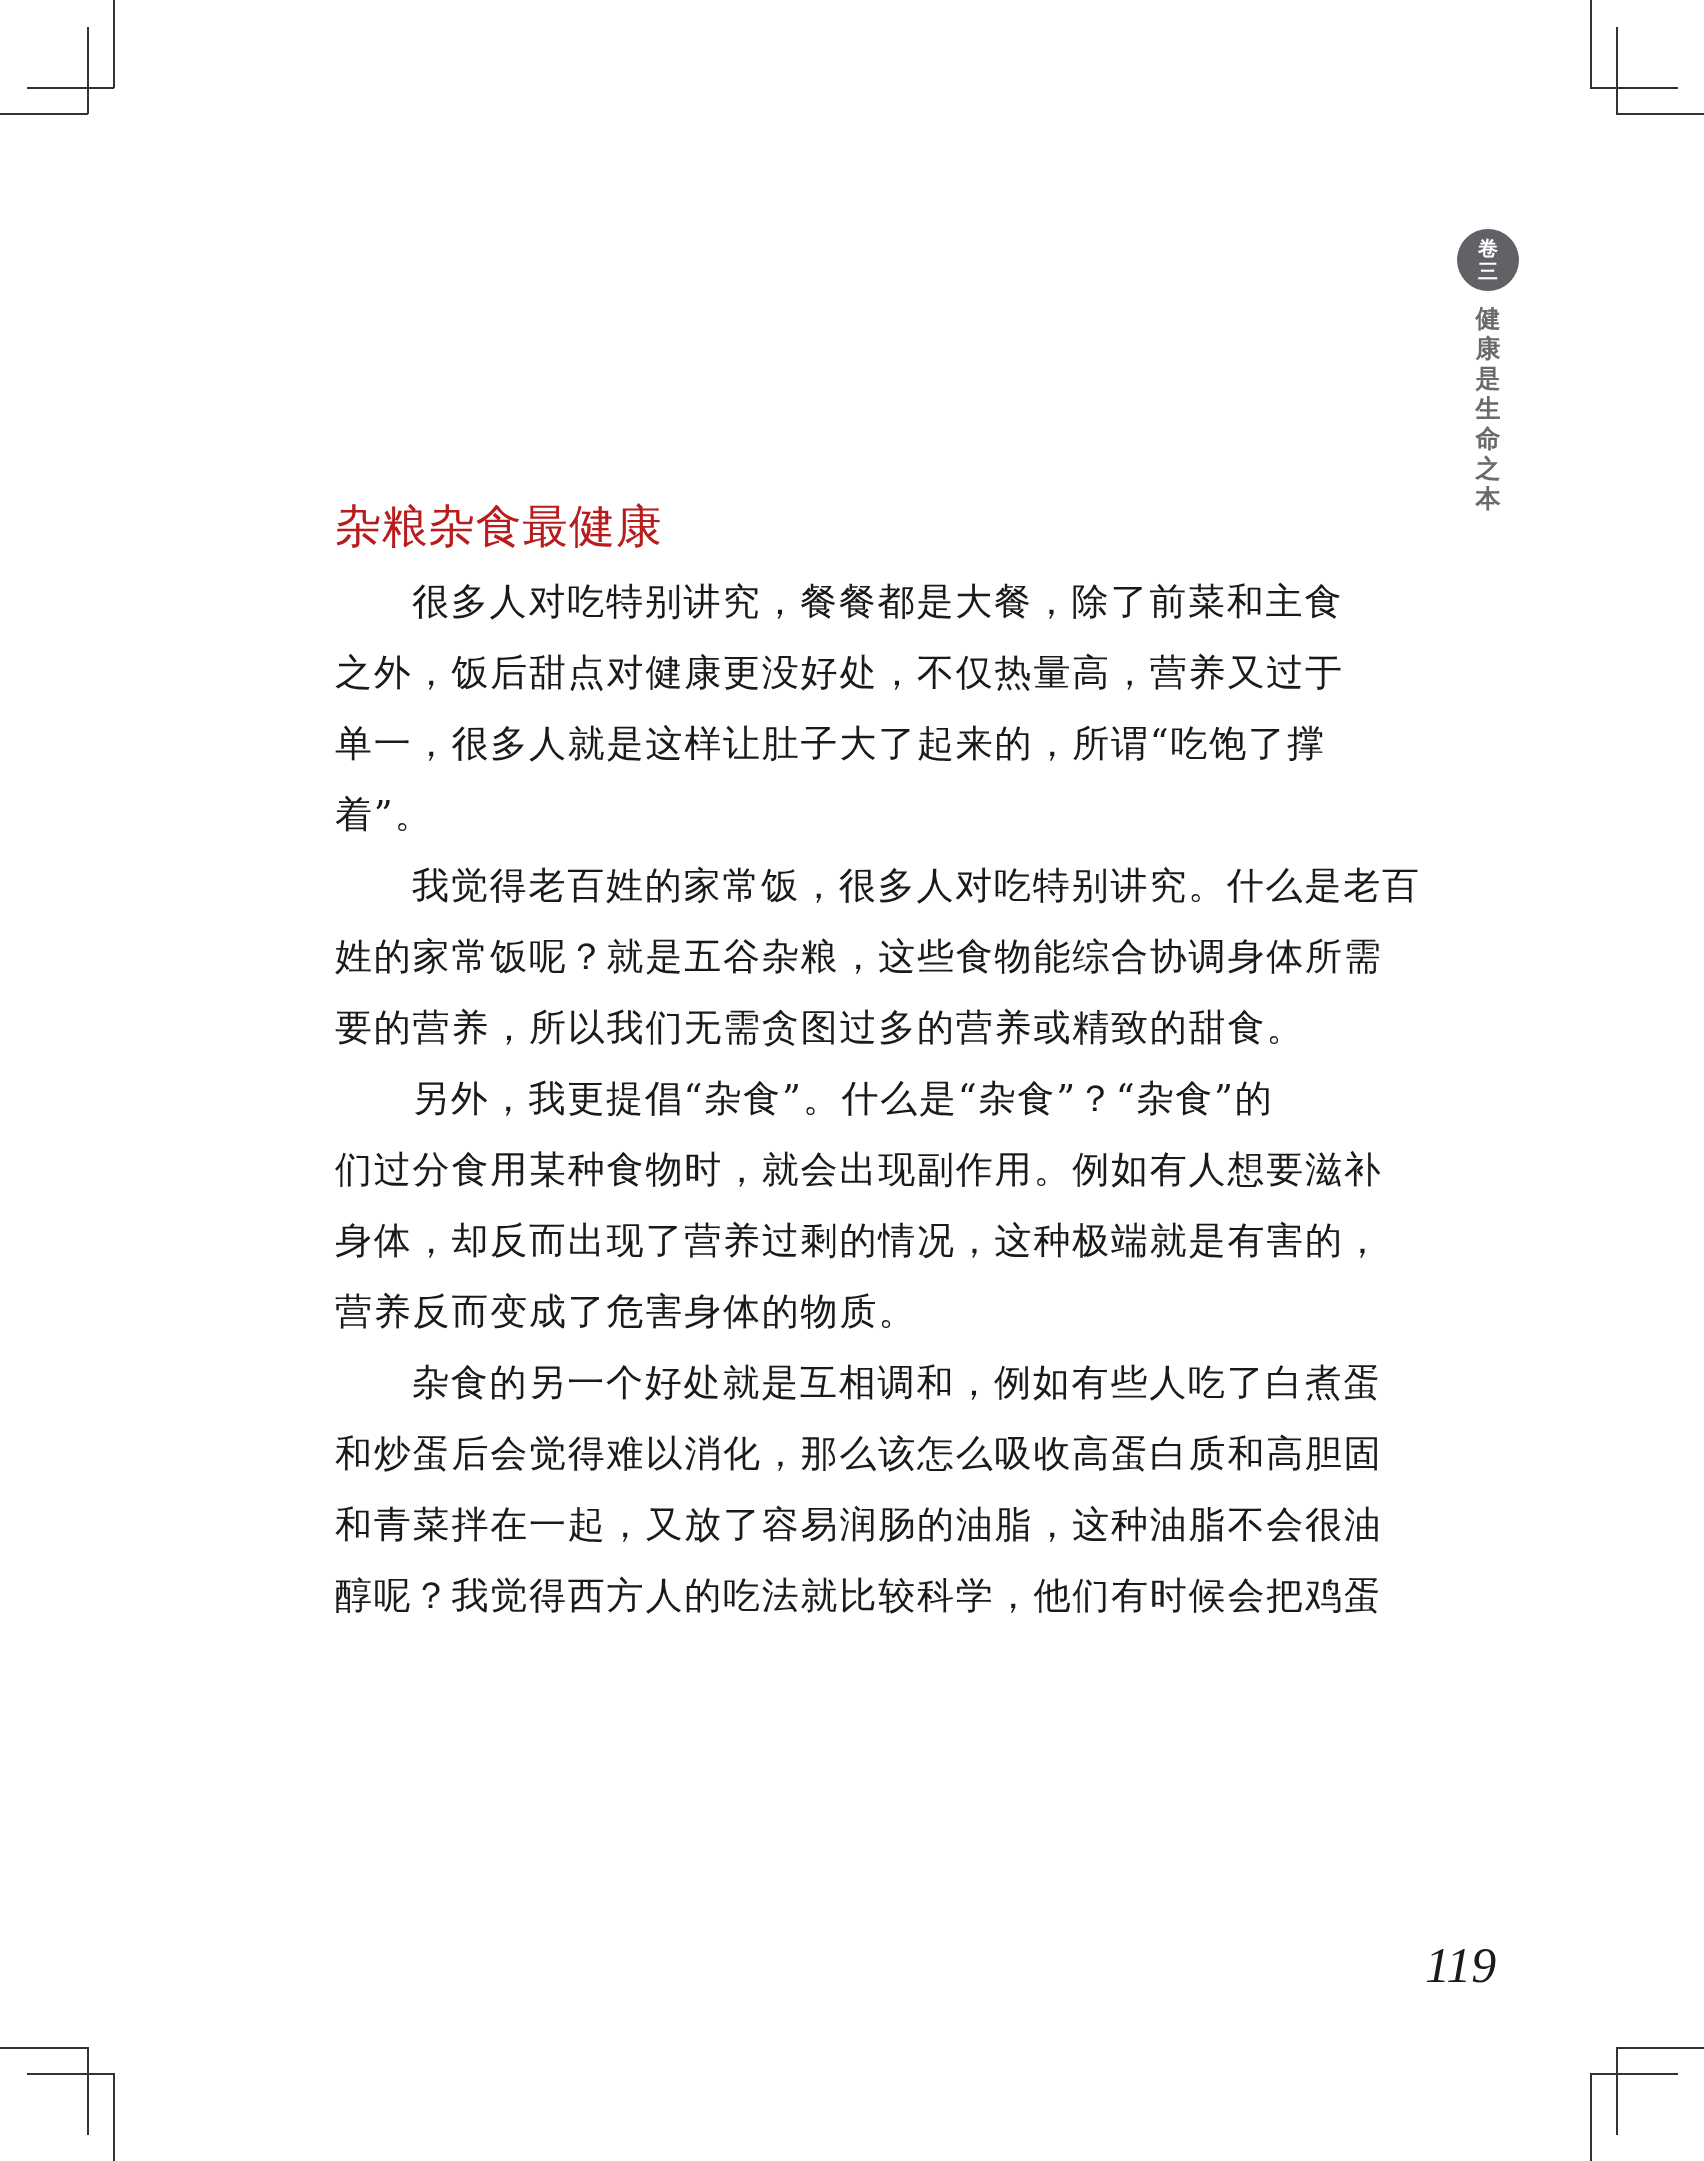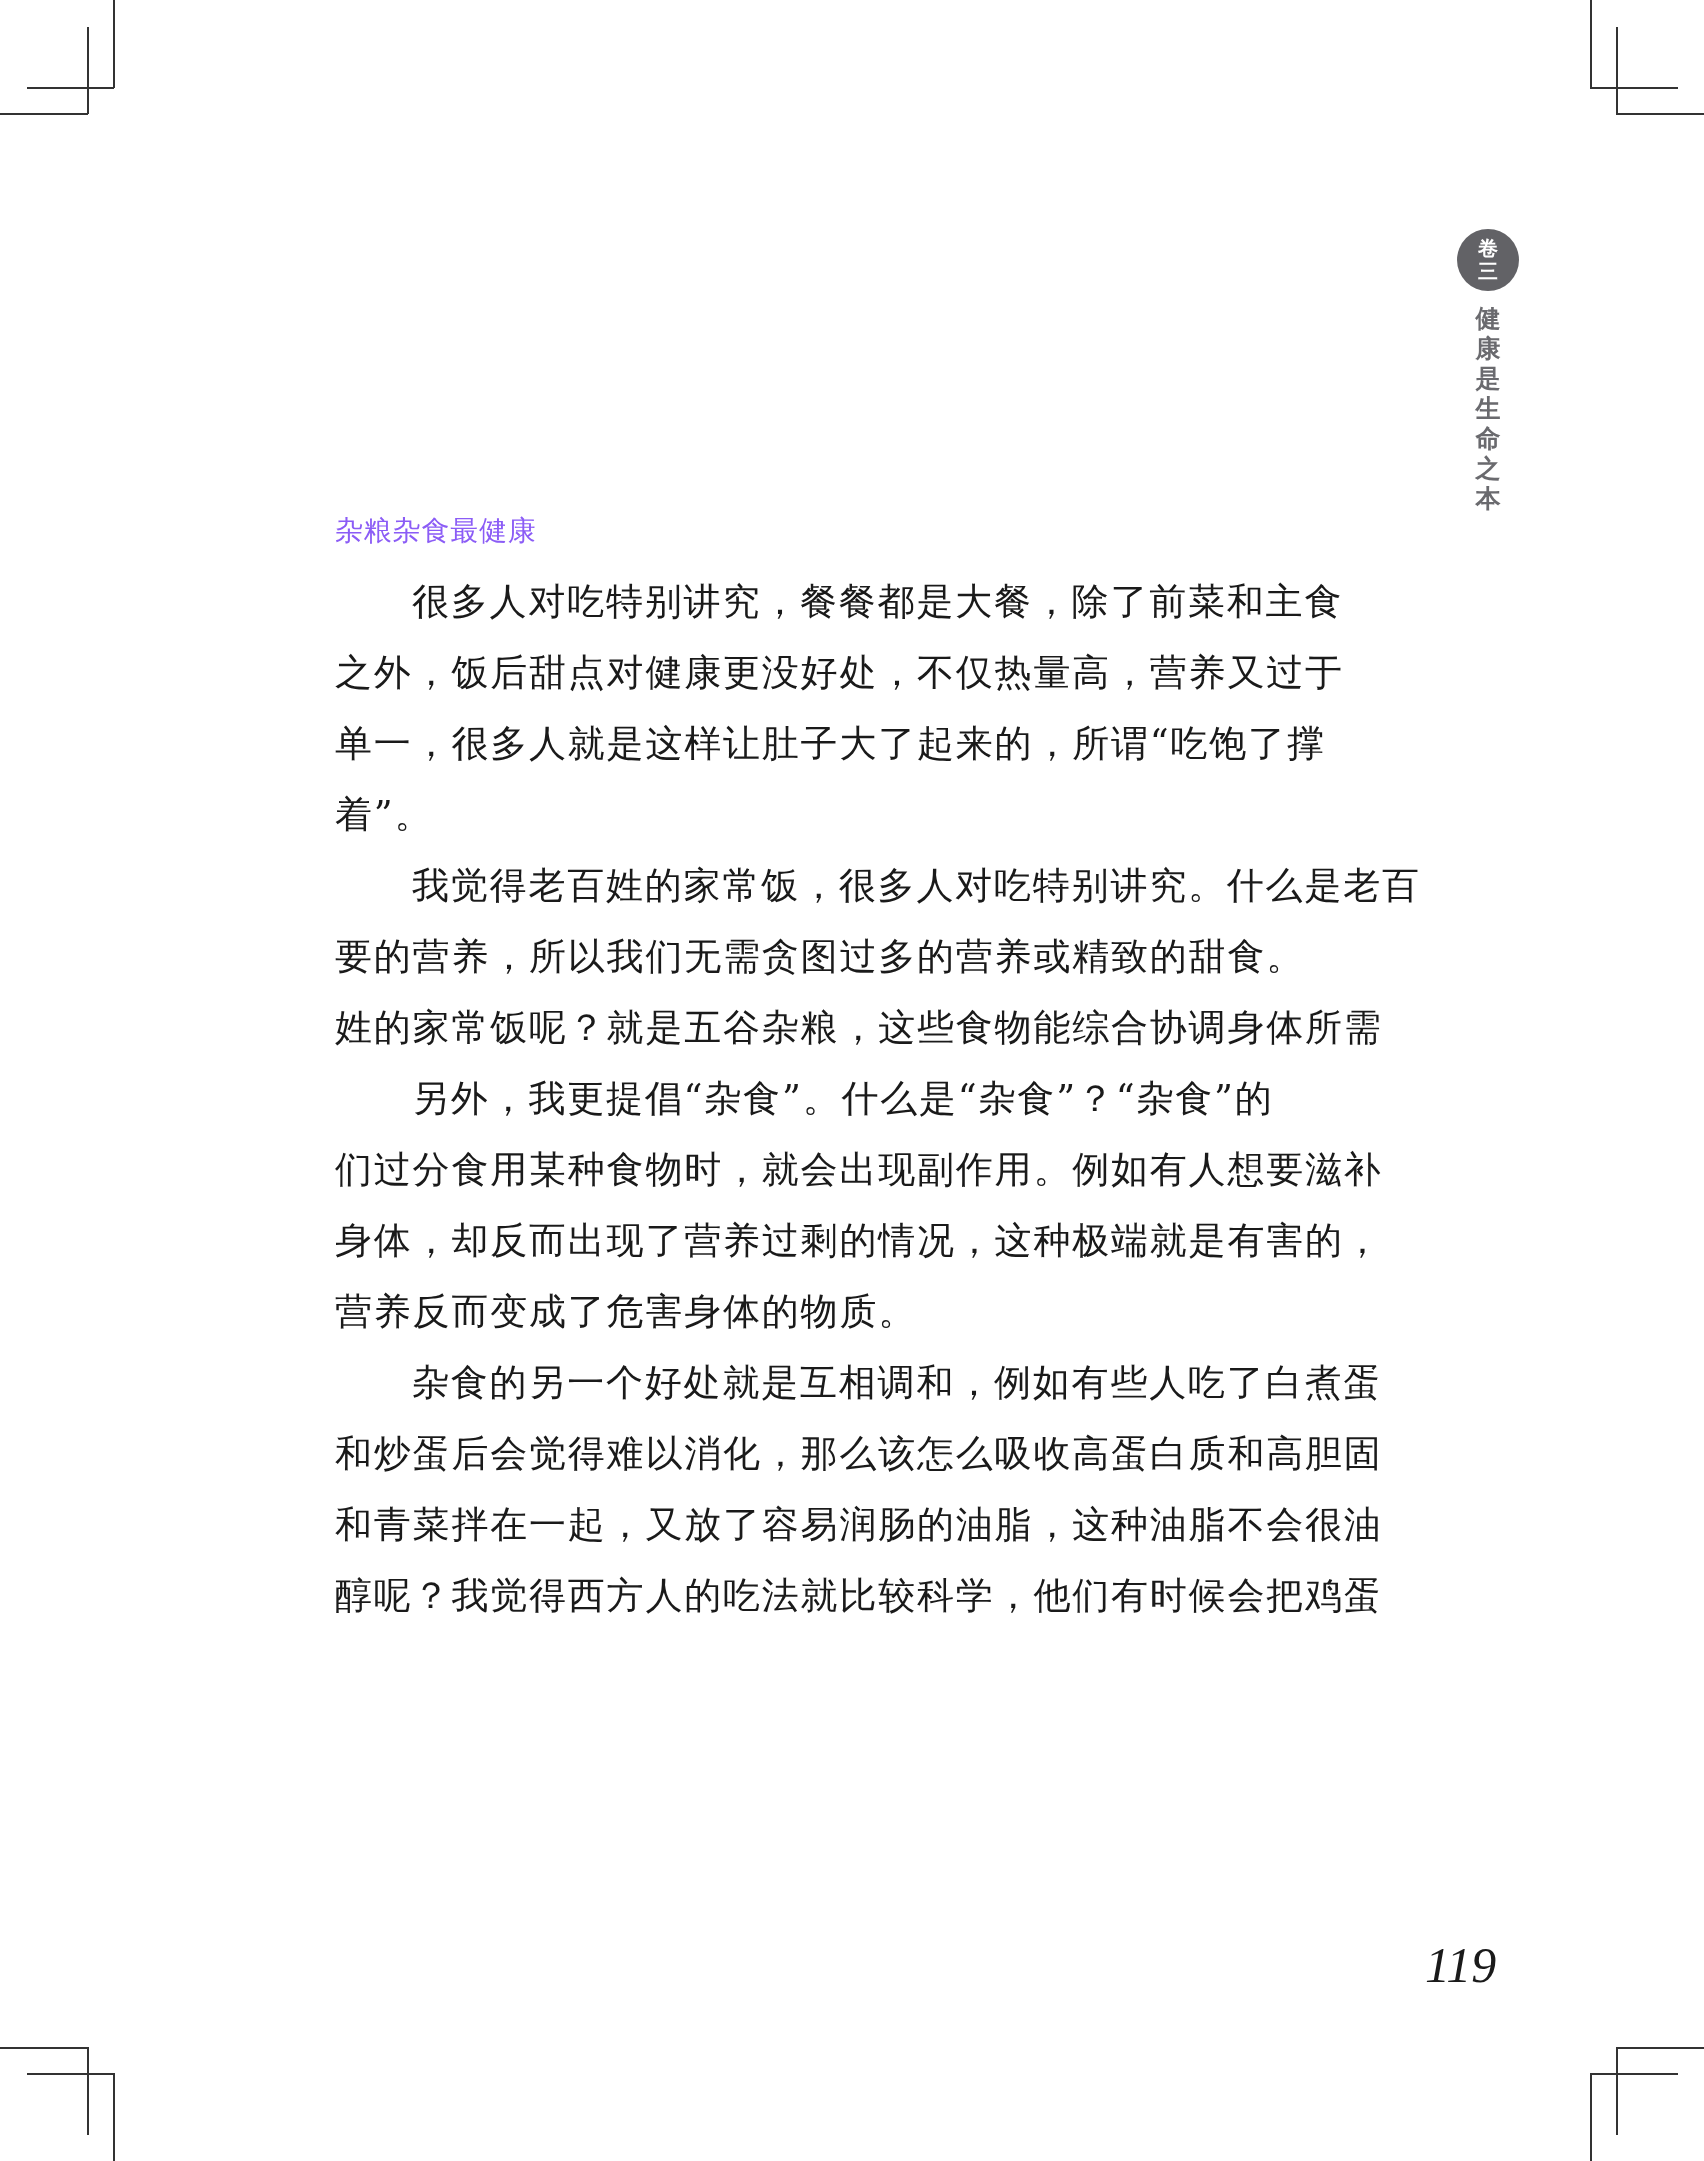--- a/index.html
+++ b/index.html
@@ -21,22 +21,22 @@
   }
   .side-circle span { display: block; }
   .side-title {
     margin-top: 13.3px; display: flex; flex-direction: column; align-items: center;
     color: #6a6a6e; font-size: 25px; line-height: 30px; font-weight: bold;
   }
   .side-title span { display: block; }
 
   .heading {
     position: absolute; left: 335px; top: 503px;
-    font-size: 28px; line-height: 55px; color: #8b5cf6;
-    font-family: Liberation Serif, serif;
+    font-size: 46px; line-height: 55px; color: #b91c1c;
+    font-family: Liberation Mono, monospace;
     letter-spacing: 0.8px; white-space: nowrap;
   }
   .body-text {
     position: absolute; left: 335px; top: 578px; width: 1007px;
     color: #1a1a1a;
   }
   .line {
     display: block; height: 71px; line-height: 48px;
     font-size: 37px; white-space: nowrap; letter-spacing: 1.8px;
   }
@@ -88,22 +88,22 @@
 </div>
 
 <div class="heading">杂粮杂食最健康</div>
 
 <div class="body-text">
   <span class="line indent">很多人对吃特别讲究，餐餐都是大餐，除了前菜和主食</span>
   <span class="line">之外，饭后甜点对健康更没好处，不仅热量高，营养又过于</span>
   <span class="line">单一，很多人就是这样让肚子大了起来的，所谓“吃饱了撑</span>
   <span class="line">着”。</span>
   <span class="line indent">我觉得老百姓的家常饭，很多人对吃特别讲究。什么是老百</span>
+  <span class="line">姓的家常饭呢？就是五谷杂粮，这些食物能综合协调身体所需</span>
   <span class="line">要的营养，所以我们无需贪图过多的营养或精致的甜食。</span>
-  <span class="line">姓的家常饭呢？就是五谷杂粮，这些食物能综合协调身体所需</span>
   <span class="line indent">另外，我更提倡“杂食”。什么是“杂食”？“杂食”的</span>
   <span class="line">们过分食用某种食物时，就会出现副作用。例如有人想要滋补</span>
   <span class="line">身体，却反而出现了营养过剩的情况，这种极端就是有害的，</span>
   <span class="line">营养反而变成了危害身体的物质。</span>
   <span class="line indent">杂食的另一个好处就是互相调和，例如有些人吃了白煮蛋</span>
   <span class="line">和炒蛋后会觉得难以消化，那么该怎么吸收高蛋白质和高胆固</span>
   <span class="line">和青菜拌在一起，又放了容易润肠的油脂，这种油脂不会很油</span>
   <span class="line">醇呢？我觉得西方人的吃法就比较科学，他们有时候会把鸡蛋</span>
 </div>
 

